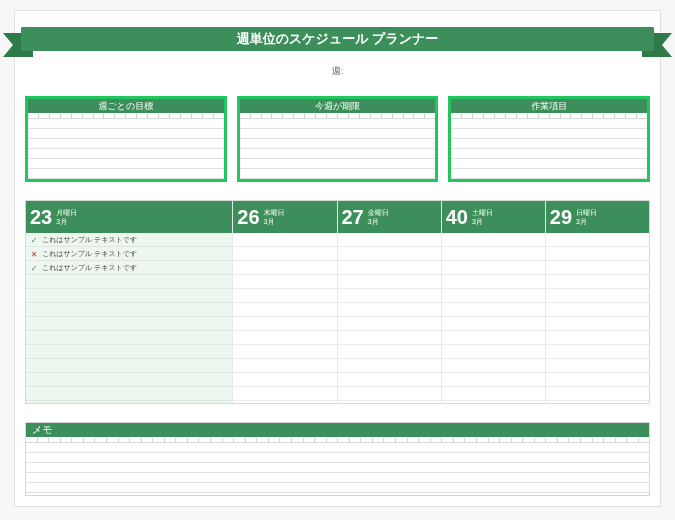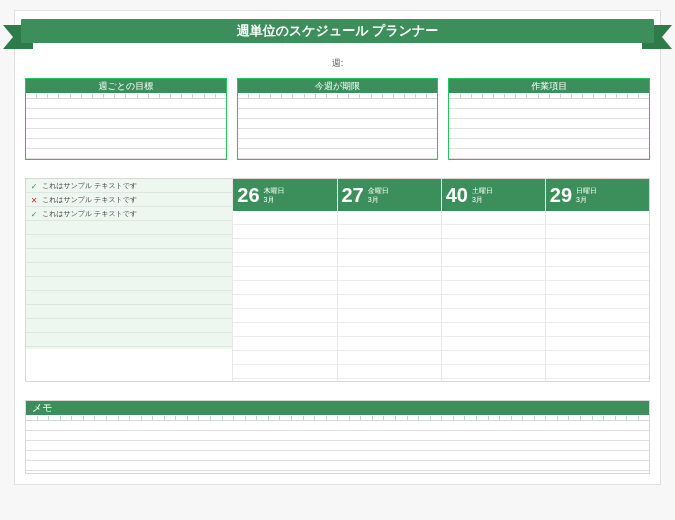--- a/index.html
+++ b/index.html
@@ -26,21 +26,21 @@
     height: 34px;
   }
   .ribbon {
     background: #3c8f5a;
     color: #fff;
     text-align: center;
     font-weight: bold;
     font-size: 13px;
     line-height: 24px;
     height: 24px;
-    margin: 8px 18px;
+    margin: 16px 18px;
     position: relative;
     z-index: 2;
     border-radius: 1px;
   }
   .ribbon-tail {
     position: absolute;
     top: 6px;
     width: 30px;
     height: 24px;
     background: #2e7a48;
@@ -68,21 +68,22 @@
   }
 
   
   .top-row {
     display: flex;
     gap: 10px;
     margin-bottom: 18px;
   }
   .top-box {
     flex: 1;
-    border: 1px solid #22c55e;
+    border: 3px solid #22c55e;
+    margin-top: 10px;
   }
   .box-header {
     background: #3c8f5a;
     color: #fff;
     text-align: center;
     font-size: 9px;
     line-height: 14px;
     height: 14px;
   }
   .tick-strip {
@@ -274,20 +275,27 @@
           <span></span>
           <span></span>
           <span></span>
         </div>
       <div class="lined"></div>
     </div>
   </div>
 
   <div class="week">
     <div class="day first">
+      <div class="day-head">
+        <div class="day-num">23</div>
+        <div class="day-meta">
+          <span>月曜日</span>
+          <span>3月</span>
+        </div>
+      </div>
       <div class="day-body">
         <div class="task">
           <span class="mark ok">✓</span>
           <span>これはサンプル テキストです</span>
         </div>
         <div class="task">
           <span class="mark no">✕</span>
           <span>これはサンプル テキストです</span>
         </div>
         <div class="task">

